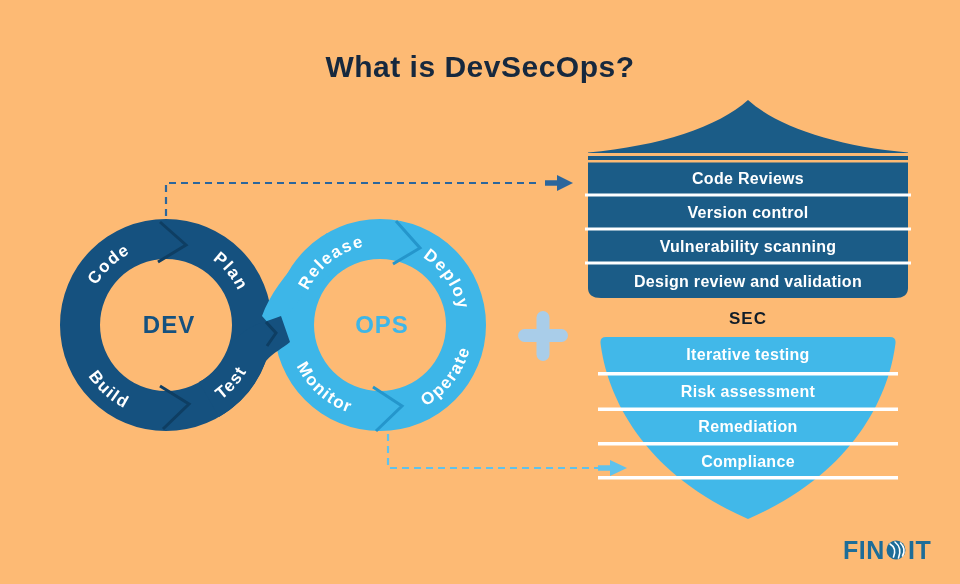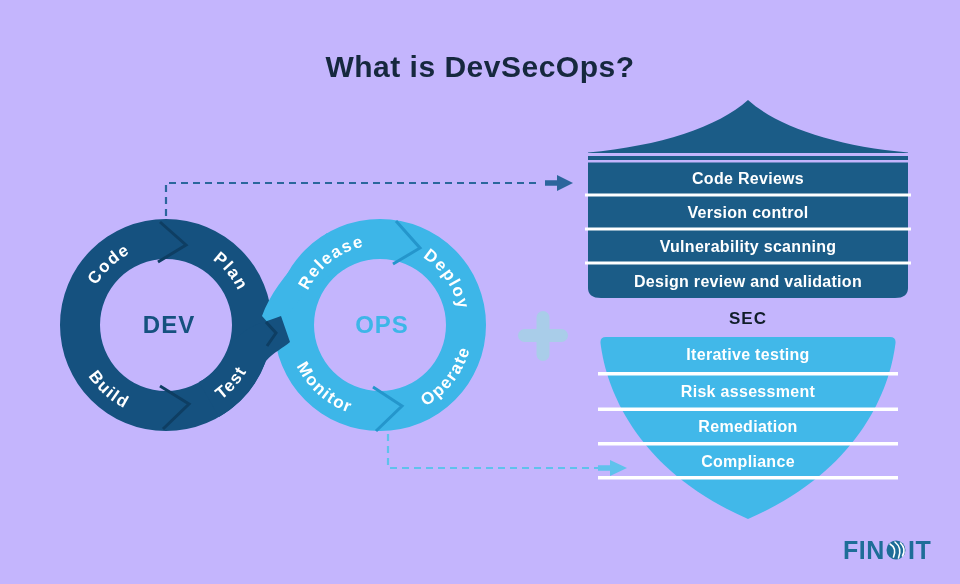--- a/index.html
+++ b/index.html
@@ -1,16 +1,16 @@
 <!DOCTYPE html>
 <html><head>
 <meta charset="utf-8">
 <style>
   html,body{margin:0;padding:0;background:#fff;}
-  .canvas{position:relative;width:960px;height:584px;background:#c4b5fd;overflow:hidden;
+  .canvas{position:relative;width:960px;height:584px;background:#fdba74;overflow:hidden;
           font-family:"Liberation Sans", sans-serif;}
   svg{position:absolute;inset:0;}
   text{font-family:"Liberation Sans", sans-serif;}
   .title-text{font-size:30px;font-weight:bold;letter-spacing:.5px;}
   .ring-label{font-size:17px;font-weight:bold;fill:#ffffff;letter-spacing:1.5px;}
   .center-label{font-size:24px;font-weight:bold;letter-spacing:1px;}
   .bar-label{font-size:16px;font-weight:bold;fill:#ffffff;letter-spacing:.3px;}
   .sec-label{font-size:17px;font-weight:bold;fill:#101d29;letter-spacing:1px;}
   .logo-text{font-size:25px;font-weight:bold;letter-spacing:.5px;}
 </style>

